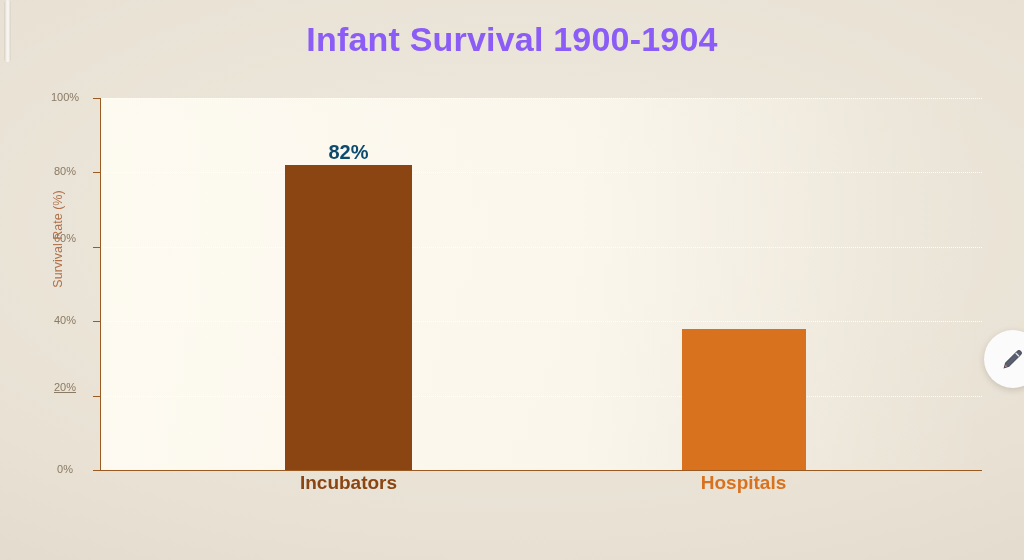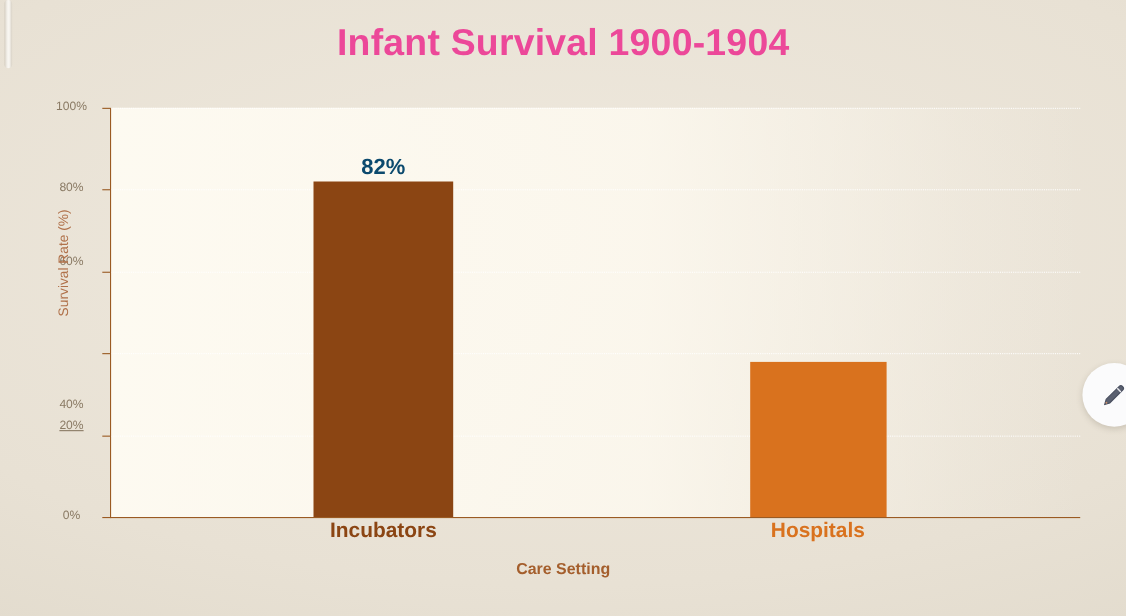--- a/index.html
+++ b/index.html
@@ -51,21 +51,21 @@
   }
 
   .chart-title {
     position: absolute;
     left: 0;
     top: 20px;
     width: 1024px;
     text-align: center;
     font-size: 34px;
     font-weight: bold;
-    color: #ec4899;
+    color: #8b5cf6;
     letter-spacing: 0.2px;
   }
 
   
   .plot-area {
     position: absolute;
     left: 100px;
     top: 98px;
     width: 882px;
     height: 372px;
@@ -188,27 +188,26 @@
   <div class="tick" style="top:98px;"></div>
   <div class="tick" style="top:172.4px;"></div>
   <div class="tick" style="top:246.8px;"></div>
   <div class="tick" style="top:321.2px;"></div>
   <div class="tick" style="top:395.6px;"></div>
   <div class="tick" style="top:470px;"></div>
 
   <div class="ytick-label" style="top:91px;">100%</div>
   <div class="ytick-label" style="top:165.4px;">80%</div>
   <div class="ytick-label" style="top:232px;">60%</div>
-  <div class="ytick-label" style="top:314.2px;margin-top:48px;">40%</div>
+  <div class="ytick-label" style="top:314.2px;">40%</div>
   <div class="ytick-label" style="top:381px;text-decoration:underline;">20%</div>
   <div class="ytick-label" style="top:463px;">0%</div>
 
   <div class="y-axis-title">Survival Rate (%)</div>
 
-  <div class="x-axis-title">Care Setting</div>
 
   <div class="bar-layer">
     <div class="bar" style="left:185px; width:127px; height:305px; background:#8B4513;"></div>
     <div class="bar" style="left:582px; width:124px; height:141px; background:#D9721E;"></div>
   </div>
 
   <div class="bar-value" style="left:285px; top:141px; width:127px;">82%</div>
 
   <div class="cat-label" style="left:660px; width:167px; color:#D9721E;">Hospitals</div>
   <div class="cat-label" style="left:265px; width:167px; color:#8B4513;">Incubators</div>

